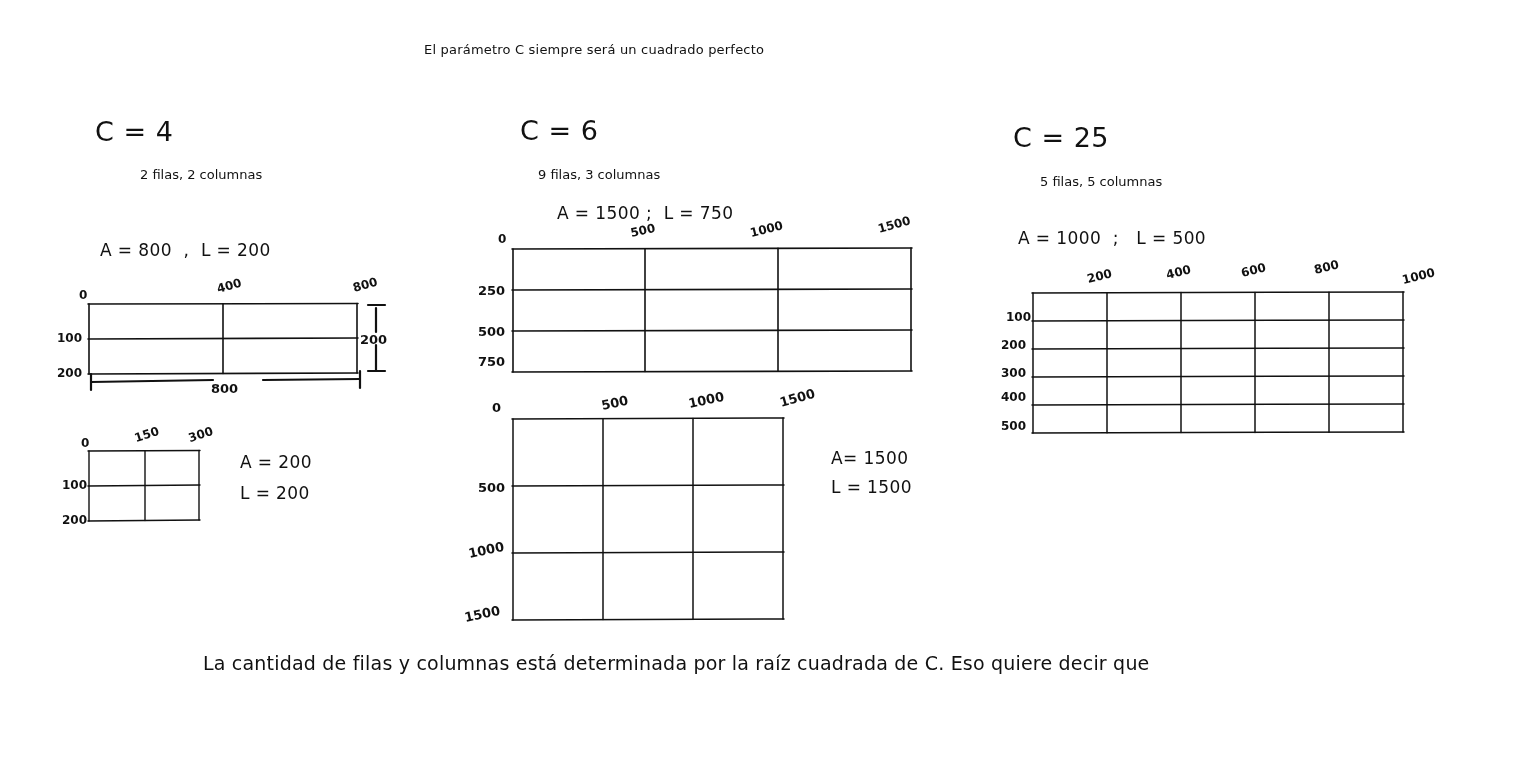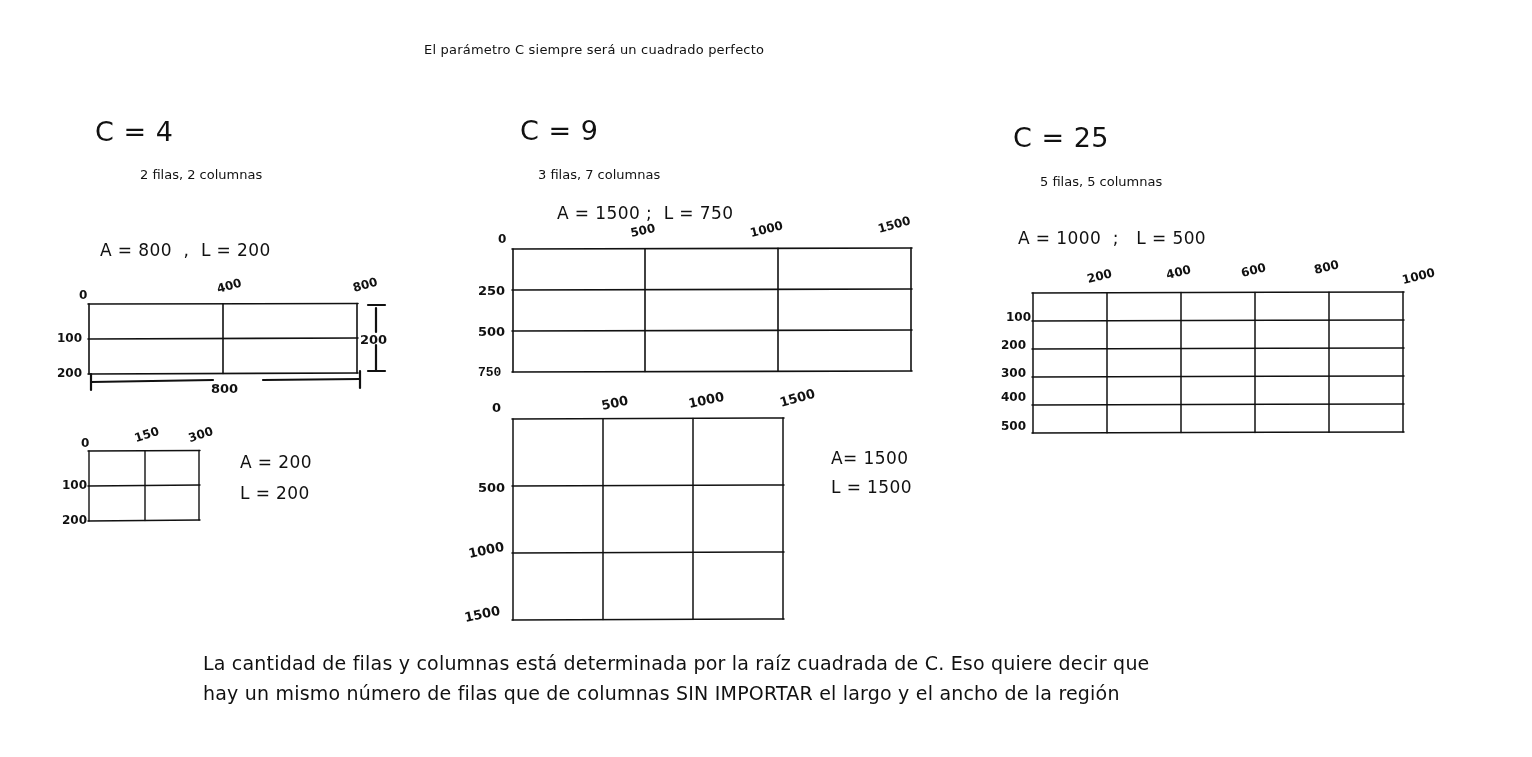--- a/index.html
+++ b/index.html
@@ -122,22 +122,22 @@
     </svg>
   </div>
   <div class="txt tick" style="left:81px; top:436px;">0</div>
   <div class="txt tick rot" style="left:137px; top:431px; transform:rotate(-18deg);">150</div>
   <div class="txt tick rot" style="left:191px; top:431px; transform:rotate(-18deg);">300</div>
   <div class="txt tick" style="left:62px; top:478px;">100</div>
   <div class="txt tick" style="left:62px; top:513px;">200</div>
   <div class="txt annot" style="left:240px; top:452px;">A = 200</div>
   <div class="txt annot" style="left:240px; top:483px;">L = 200</div>
 
-  <div class="txt case-head" style="left:520px; top:115px;">C = 9</div>
-  <div class="txt case-sub" style="left:538px; top:167px;">3 filas, 7 columnas</div>
+  <div class="txt case-head" style="left:520px; top:115px;">C = 6</div>
+  <div class="txt case-sub" style="left:538px; top:167px;">9 filas, 3 columnas</div>
   <div class="txt annot" style="left:557px; top:203px;">A = 1500 ;  L = 750</div>
 
   <div class="grid" style="left:512px; top:248px;">
     <svg width="404" height="128" viewBox="0 0 404 128">
       <g stroke="#111" stroke-width="1.6" fill="none" stroke-linecap="round">
         <path d="M0,1 L400,0"></path>
         <path d="M0,42 L400,41"></path>
         <path d="M0,83 L400,82"></path>
         <path d="M0,124 L400,123"></path>
         <path d="M1,1 L1,124"></path>
@@ -146,21 +146,21 @@
         <path d="M399,0.1 L399,122.8"></path>
       </g>
     </svg>
   </div>
   <div class="txt tick" style="left:498px; top:232px;">0</div>
   <div class="txt tick rot" style="left:632px; top:226px; transform:rotate(-12deg);">500</div>
   <div class="txt tick rot" style="left:752px; top:226px; transform:rotate(-14deg);">1000</div>
   <div class="txt tick rot" style="left:880px; top:222px; transform:rotate(-16deg);">1500</div>
   <div class="txt tick-big" style="left:478px; top:283px;">250</div>
   <div class="txt tick-big" style="left:478px; top:324px;">500</div>
-  <div class="txt tick-big" style="left:478px; top:365px;font-family:Liberation Mono, monospace;">750</div>
+  <div class="txt tick-big" style="left:478px; top:354px;">750</div>
 
   <div class="grid" style="left:512px; top:418px;">
     <svg width="276" height="206" viewBox="0 0 276 206">
       <g stroke="#111" stroke-width="1.5" fill="none" stroke-linecap="round">
         <path d="M0,1 L272,0"></path>
         <path d="M0,68 L272,67"></path>
         <path d="M0,135 L272,134"></path>
         <path d="M0,202 L272,201"></path>
         <path d="M1,1 L1,202"></path>
         <path d="M91,0.7 L91,201.6"></path>
@@ -206,15 +206,14 @@
   <div class="txt tick" style="left:1001px; top:366px;">300</div>
   <div class="txt tick" style="left:1001px; top:390px;">400</div>
   <div class="txt tick" style="left:1001px; top:419px;">500</div>
   <div class="txt tick rot" style="left:1089px; top:272px; transform:rotate(-14deg);">200</div>
   <div class="txt tick rot" style="left:1168px; top:268px; transform:rotate(-14deg);">400</div>
   <div class="txt tick rot" style="left:1243px; top:266px; transform:rotate(-14deg);">600</div>
   <div class="txt tick rot" style="left:1316px; top:263px; transform:rotate(-14deg);">800</div>
   <div class="txt tick rot" style="left:1404px; top:273px; transform:rotate(-14deg);">1000</div>
 
   <div class="txt footer" style="left:203px; top:648px;">La cantidad de filas y columnas está determinada por la raíz cuadrada de C. Eso quiere decir que</div>
-  <div class="txt footer" style="left:203px; top:678px;">hay un mismo número de filas que de columnas SIN IMPORTAR el largo y el ancho de la región</div>
 
 </div>
 
 </body></html>

